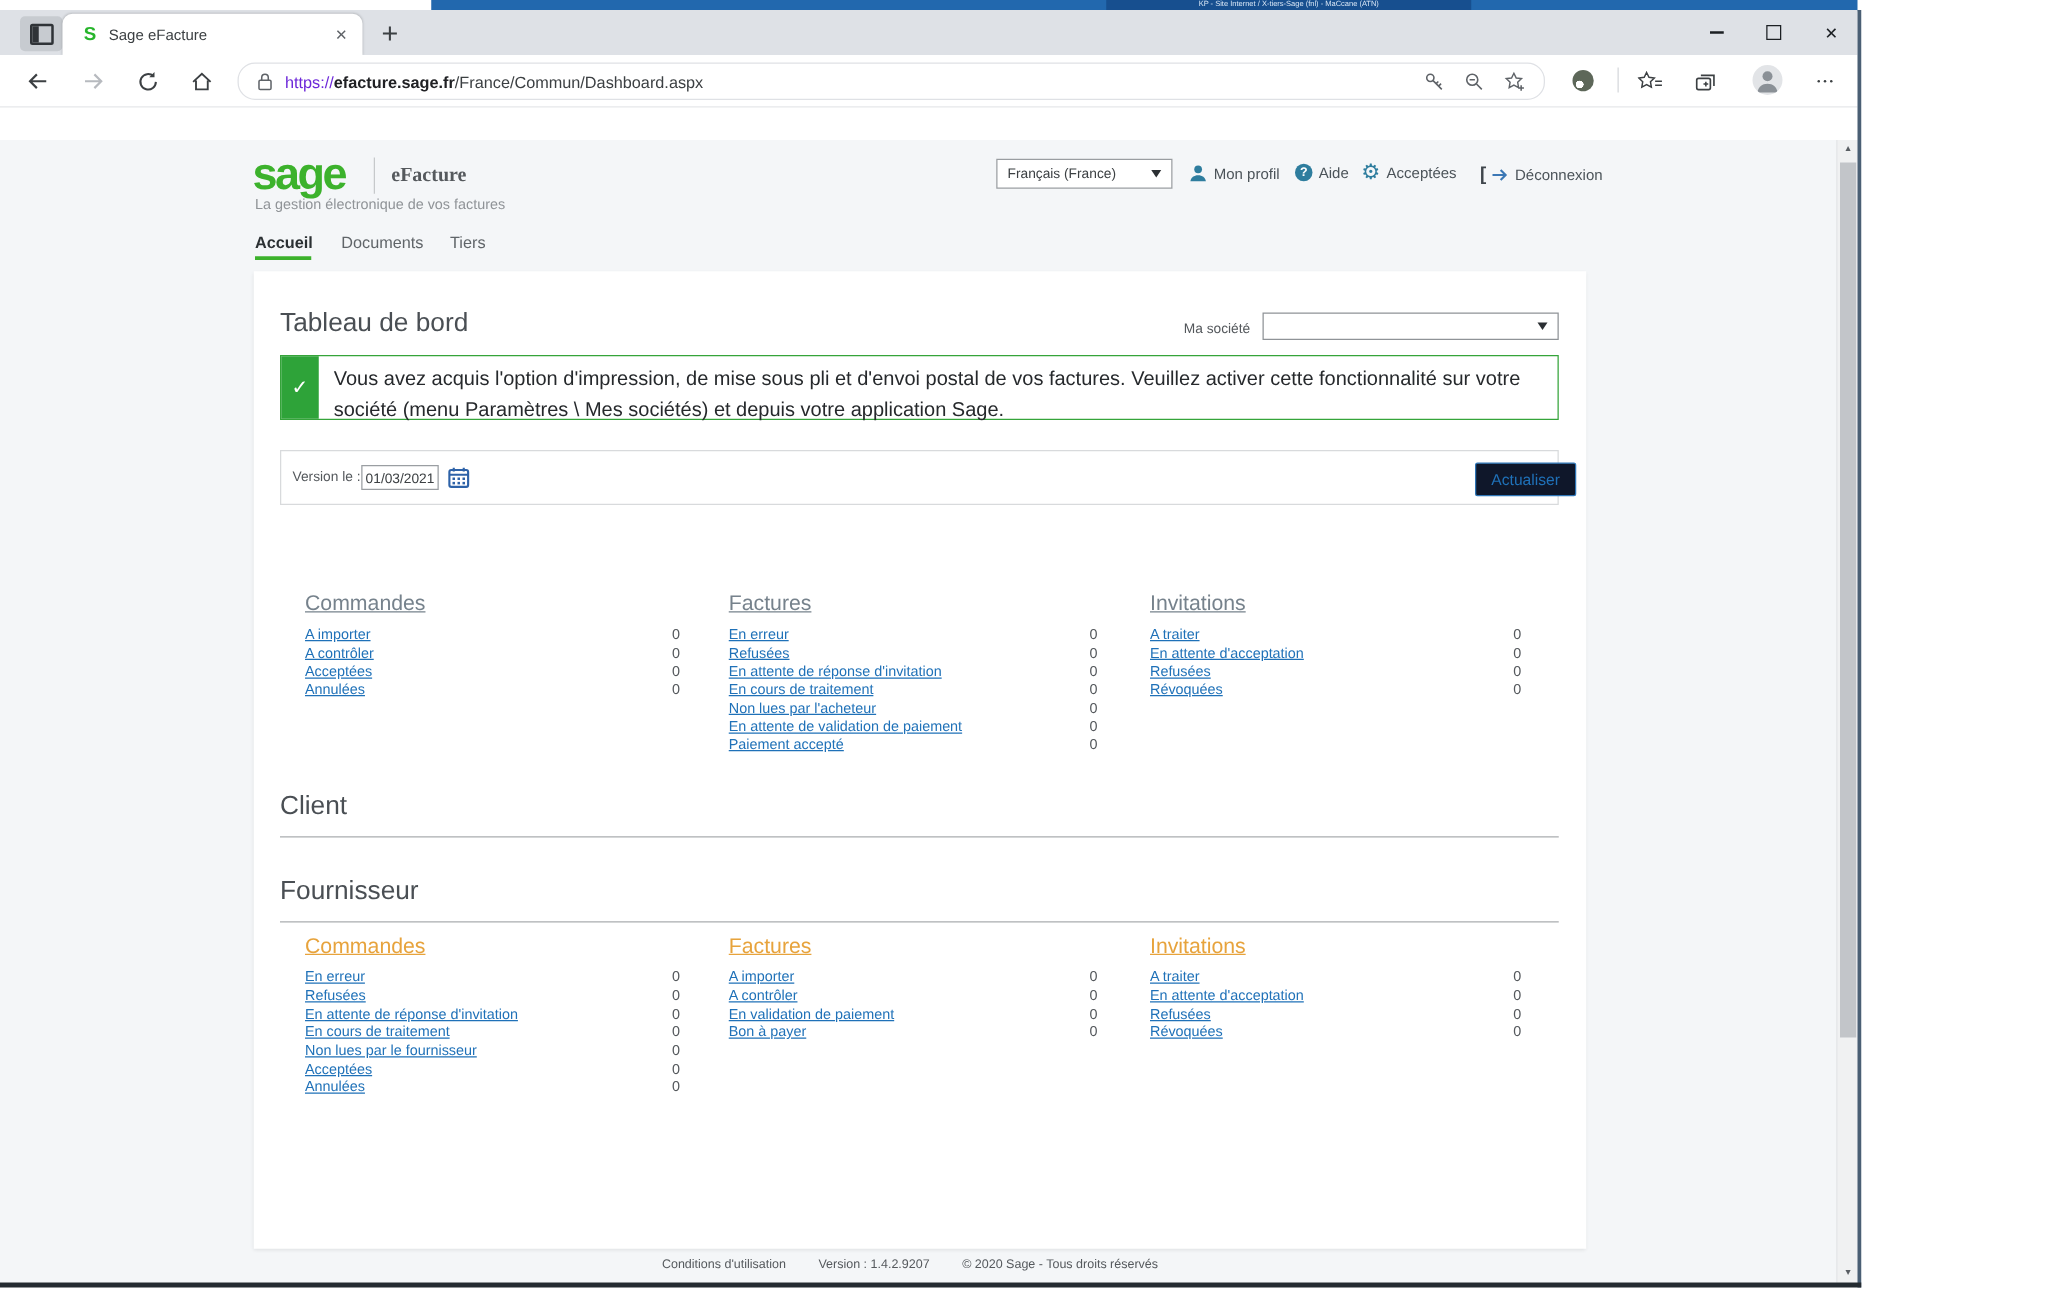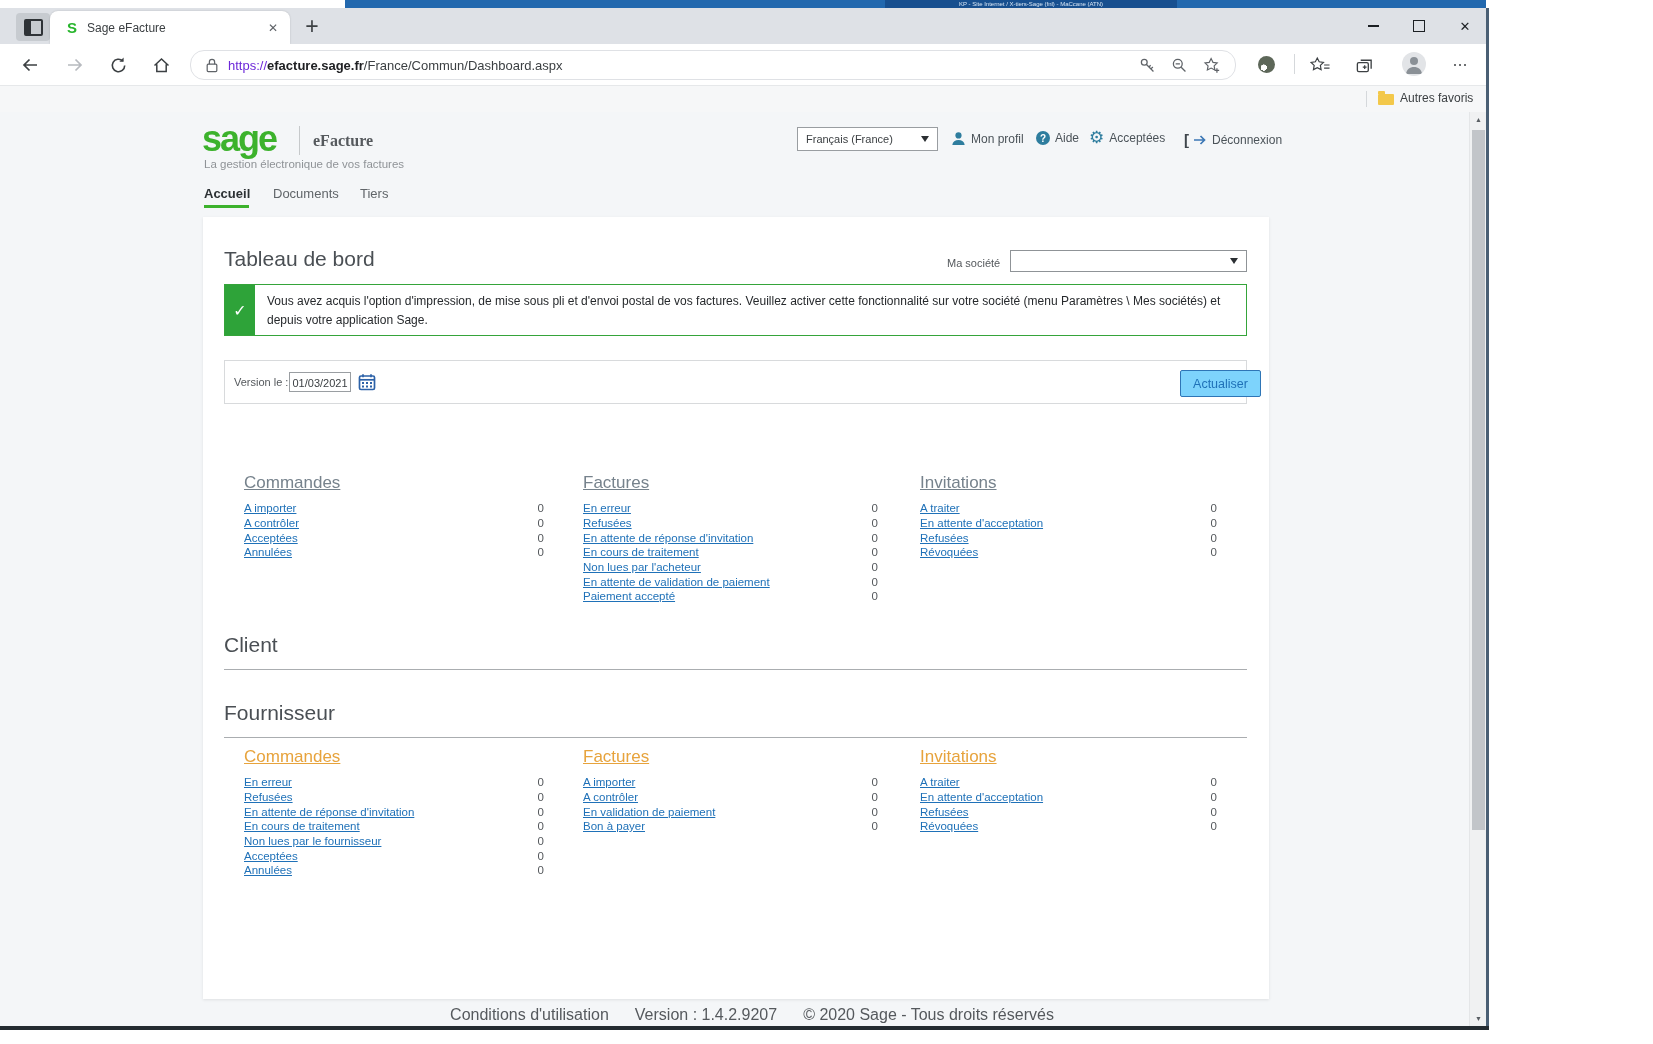--- a/index.html
+++ b/index.html
@@ -85,39 +85,39 @@
   .nav-underline{position:absolute;left:204px;top:205px;width:45px;height:3px;background:#3cb22c;}
 
   
   .card{position:absolute;left:203px;top:217px;width:1066px;height:782px;background:#fff;box-shadow:0 1px 3px rgba(0,0,0,.09);}
   .db-title{position:absolute;left:21px;top:30px;font-size:21px;font-weight:300;color:#4a4f54;}
   .company-label{position:absolute;left:744px;top:40px;font-size:11px;color:#54585c;}
   .company-select{position:absolute;left:807px;top:33px;width:237px;height:22px;background:#fff;border:1px solid #8f9397;
                   box-sizing:border-box;display:flex;align-items:center;}
   .alert{position:absolute;left:21px;top:67px;width:1023px;height:52px;border:1px solid #35a43a;display:flex;box-sizing:border-box;}
   .alert-check{width:30px;background:#2ea339;color:#fff;font-size:16px;display:flex;align-items:center;justify-content:center;}
-  .alert-text{flex:1;padding:7px 12px;font-size:12px;color:#26292c;line-height:1.55;}
+  .alert-text{flex:1;padding:7px 12px;font-size:16px;color:#26292c;line-height:1.55;}
   .since-box{position:absolute;left:21px;top:143px;width:1023px;height:44px;border:1px solid #d8dadc;box-sizing:border-box;}
   .since-label{position:absolute;left:9px;top:15px;font-size:11px;color:#54585c;}
   .date-input{position:absolute;left:64px;top:11px;width:62px;height:20px;border:1px solid #9a9ea2;font-size:11px;color:#3c4043;
               text-align:center;line-height:20px;box-sizing:border-box;background:#fff;}
   .cal-icon{position:absolute;left:133px;top:12px;}
-  .refresh-btn{position:absolute;left:955px;top:9px;width:81px;height:27px;background:#7dd3fc;border:1px solid #2e75b6;border-radius:2px;
+  .refresh-btn{position:absolute;left:955px;top:9px;width:81px;height:27px;background:#0f172a;border:1px solid #2e75b6;border-radius:2px;
                color:#1f71b8;font-size:12.5px;display:flex;align-items:center;justify-content:center;font-family:inherit;}
   .sec-h{position:absolute;left:21px;font-size:21px;font-weight:300;color:#4a4f54;}
   .sec-rule{position:absolute;left:21px;width:1023px;height:1px;background:#aaadb0;}
   .col{position:absolute;display:flex;flex-direction:column;}
   .colhead{font-size:17px;font-weight:300;color:#76828c;text-decoration:underline;margin-bottom:8px;align-self:flex-start;}
   .sec-f .colhead{color:#e7a33c;}
   .drow{display:flex;justify-content:space-between;align-items:center;height:14.7px;}
   .dlink{font-size:11.5px;color:#1f71b8;text-decoration:underline;}
   .dval{font-size:11.5px;color:#54585c;}
   .col1{left:41px;width:300px;} .col2{left:380px;width:295px;} .col3{left:717px;width:297px;}
 
-  .footer{position:absolute;left:219px;top:1006px;width:1066px;text-align:center;font-size:16px;color:#55595d;white-space:nowrap;}
+  .footer{position:absolute;left:195px;top:1006px;width:1066px;text-align:center;font-size:10px;color:#55595d;white-space:nowrap;}
   .footer span{margin:0 13px;}
   svg{display:block;}
 </style>
 </head>
 <body>
 
 <div class="screen">
 
   <div class="bg-strip">
     <div class="bg-strip-pill">KP - Site Internet / X-tiers-Sage (fnl) - MaCcane (ATN)</div>
@@ -212,25 +212,20 @@
           <path d="M4 22c.5-4.4 3.8-7 8-7s7.5 2.6 8 7z" fill="#8a9096"></path>
         </svg>
     </div>
     <div class="dots">
         <span class="dot"></span>
         <span class="dot"></span>
         <span class="dot"></span>
       </div>
   </div>
 
-  <div class="favbar">
-    <div class="fav-sep"></div>
-    <div class="folder"></div>
-    <div class="fav-label">Autres favoris</div>
-  </div>
 
   <div class="page"></div>
   <div class="scrollbar">
     <div class="sb-arrow" style="top:4px;">▲</div>
     <div class="sb-thumb"></div>
     <div class="sb-arrow" style="bottom:4px;">▼</div>
   </div>
 
   <div class="logo-sage">sage</div>
   <div class="logo-div"></div>

